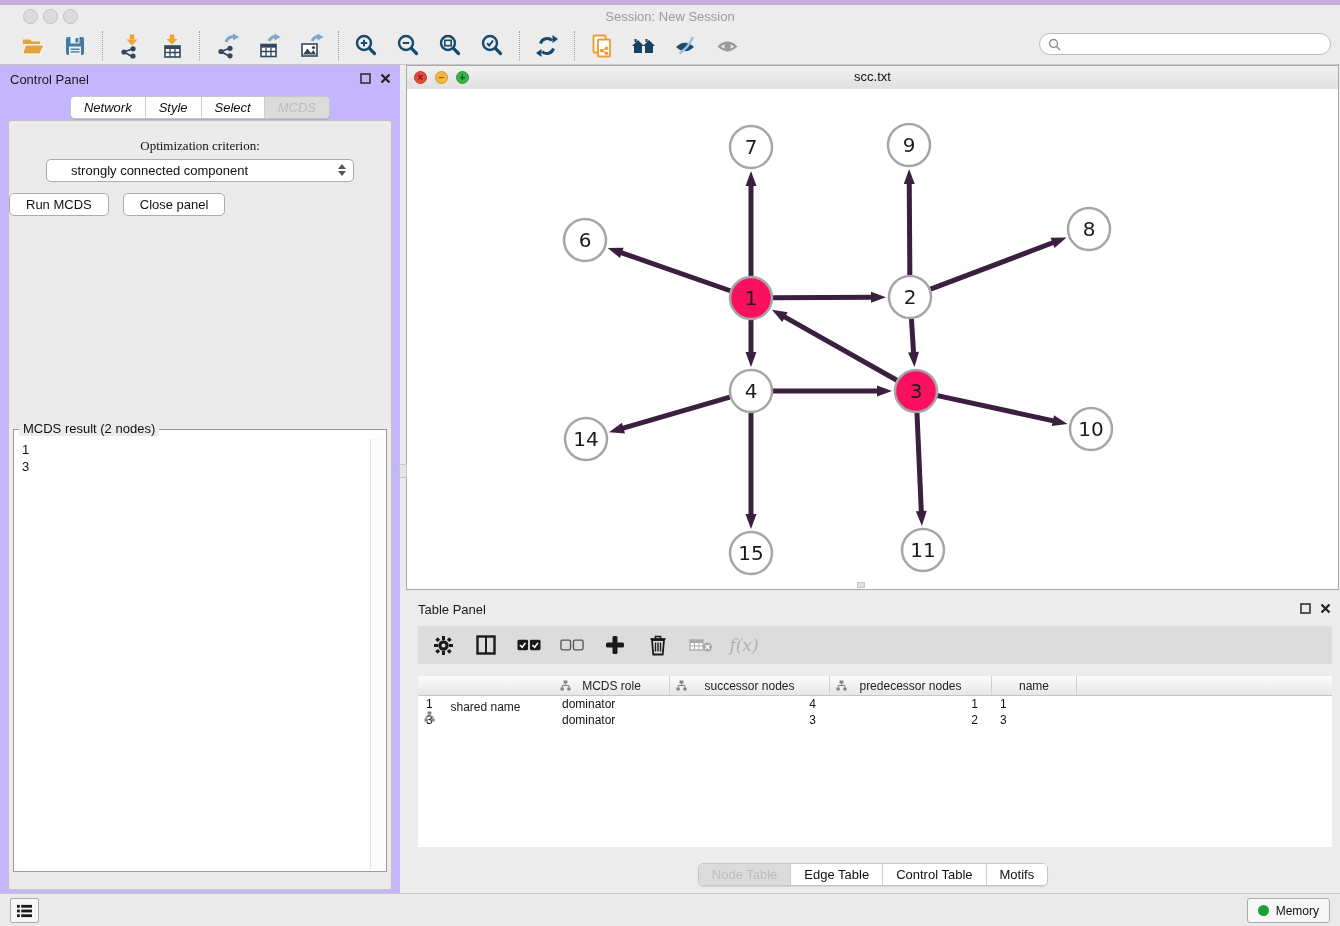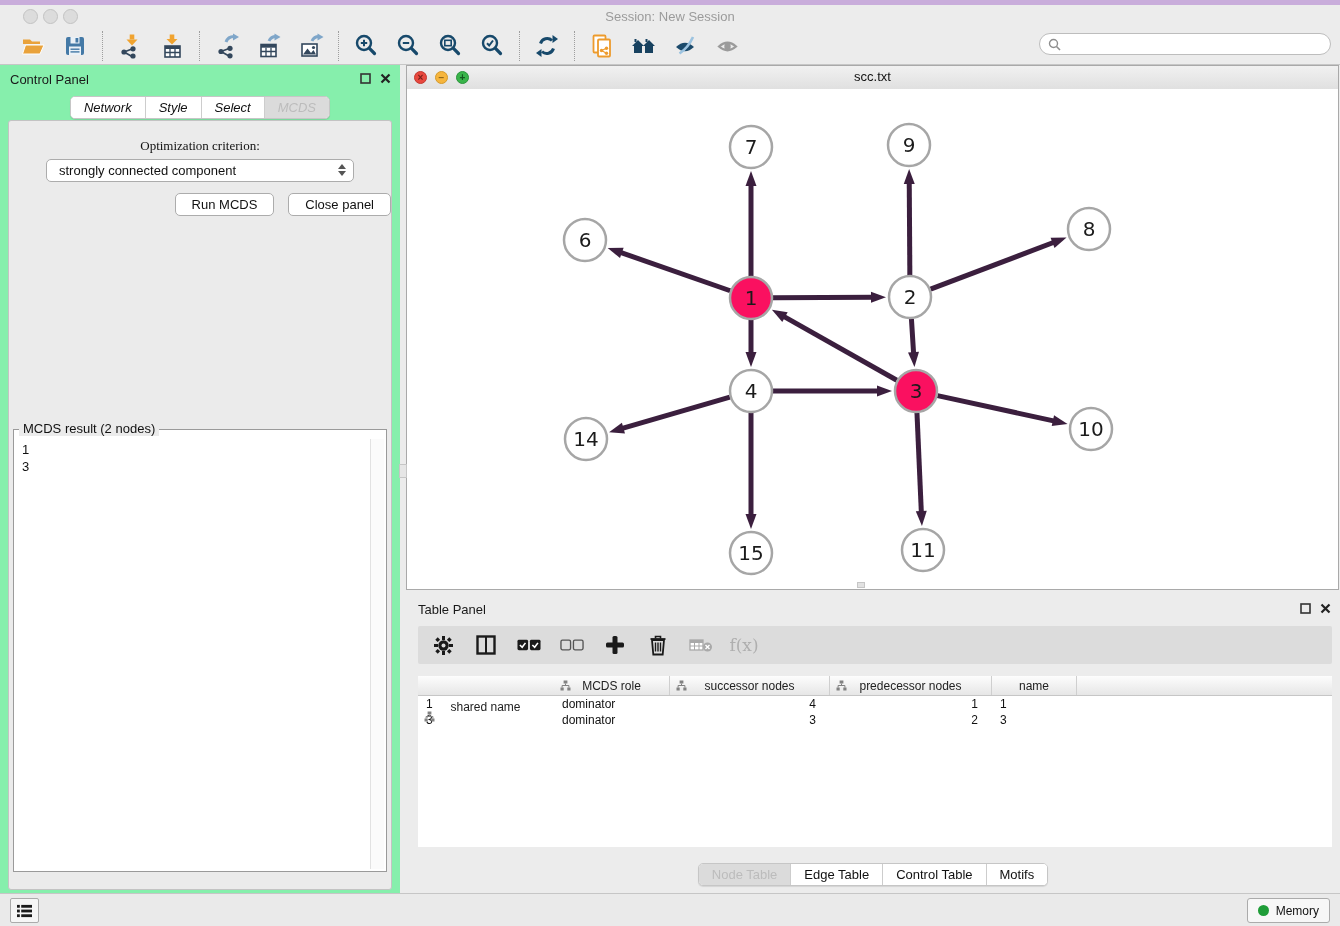--- a/index.html
+++ b/index.html
@@ -23,30 +23,30 @@
     border-radius:12px;display:flex;align-items:center;padding:0 8px;box-sizing:border-box;gap:5px;}
   .search-wrap input{border:none;outline:none;flex:1;font-size:12px;background:transparent;font-family:"Liberation Sans",sans-serif;}
   
   .panel-header-title{position:absolute;left:10px;top:7px;font-size:13px;color:#1a1a1a;}
   .panel-controls{position:absolute;right:9px;top:8px;display:flex;gap:9px;align-items:center;}
   .seg{display:inline-flex;border:1px solid #C6C6C6;border-radius:5px;overflow:hidden;background:#fff;box-shadow:0 1px 1px rgba(0,0,0,.10);}
   .seg-item{padding:3px 13px;font-size:13px;color:#111;background:#fff;border-right:1px solid #CDCDCD;white-space:nowrap;}
   .seg-item:last-child{border-right:none;}
   .seg-item.selected{background:#DBDBDB;color:#BCBCBC;text-align:right;}
   
-  .control-panel{position:absolute;left:0;top:65px;width:400px;height:828px;background:#86efac;}
+  .control-panel{position:absolute;left:0;top:65px;width:400px;height:828px;background:#c4b5fd;}
   .cp-tabs{position:absolute;left:0;top:31px;width:100%;display:flex;justify-content:center;font-style:italic;}
   .cp-box{position:absolute;left:8px;right:8px;top:55px;bottom:3px;border:1px solid #C3C3C3;border-radius:3px;background:#EBEBEB;}
   .opt-label{position:absolute;top:17px;left:0;width:100%;text-align:center;font-size:13px;font-family:Liberation Serif, serif;}
   .criterion-select{position:absolute;left:37px;right:37px;top:38px;height:23px;background:#fff;border:1px solid #ACACAC;
-    border-radius:5px;font-size:13px;display:flex;align-items:center;padding-left:12px;box-sizing:border-box;}
+    border-radius:5px;font-size:13px;display:flex;align-items:center;padding-left:24px;box-sizing:border-box;}
   .spinner{position:absolute;right:7px;top:4px;display:flex;flex-direction:column;gap:2px;}
   .spin-up{width:0;height:0;border-left:4px solid transparent;border-right:4px solid transparent;border-bottom:5px solid #555;}
   .spin-dn{width:0;height:0;border-left:4px solid transparent;border-right:4px solid transparent;border-top:5px solid #555;}
-  .cp-buttons{position:absolute;top:72px;left:0;width:100%;display:flex;justify-content:flex-end;gap:14px;}
+  .cp-buttons{position:absolute;top:72px;left:0;width:100%;display:flex;justify-content:flex-start;gap:14px;}
   .cp-btn{height:23px;padding:0 16px;background:#fff;border:1px solid #ACACAC;border-radius:5px;font-size:13px;color:#111;font-family:"Liberation Sans",sans-serif;}
   .result-box{position:absolute;left:4px;right:4px;top:308px;bottom:17px;border:1px solid #9A9A9A;background:#fff;}
   .result-title{position:absolute;top:-9px;left:5px;background:#EBEBEB;padding:0 4px;font-size:13px;color:#111;}
   .result-inner{position:absolute;left:2px;right:2px;top:9px;bottom:2px;background:#fff;overflow:hidden;}
   .result-lines{font-size:13px;line-height:17px;padding:2px 6px;white-space:pre-line;}
   .result-scroll{position:absolute;right:0;top:0;bottom:0;width:13px;background:#FBFBFB;border-left:1px solid #E2E2E2;}
   
   .network-window{position:absolute;left:406px;top:65px;width:933px;height:525px;border:1px solid #A9A9A9;box-sizing:border-box;background:#fff;}
   .net-titlebar{position:relative;height:23px;background:linear-gradient(#F1F1F1,#E0E0E0);border-bottom:1px solid #BFBFBF;}
   .traffic{position:absolute;left:7px;top:5px;display:flex;gap:8px;}
@@ -57,21 +57,21 @@
   .light.green{background:#39B44A;border:1px solid #2A943B;color:#14581F;}
   .net-title{text-align:center;line-height:22px;font-size:13px;color:#111;}
   .net-canvas{position:absolute;left:0;top:23px;right:0;bottom:0;background:#fff;}
   .canvas-handle{position:absolute;left:450px;bottom:1px;width:8px;height:6px;background:#E2E2E2;border:1px solid #C6C6C6;box-sizing:border-box;}
   .v-divider-handle{position:absolute;left:399px;top:464px;width:8px;height:14px;background:#E6E6E6;border:1px solid #C6C6C6;box-sizing:border-box;}
   
   .table-panel{position:absolute;left:406px;top:595px;width:934px;height:295px;background:#ECECEC;}
   .tp-toolbar{position:absolute;left:12px;right:8px;top:31px;height:38px;background:#DCDCDC;border-radius:2px;
     display:flex;align-items:center;gap:19px;padding-left:13px;box-sizing:border-box;}
   .tp-tbtn{background:none;border:none;padding:0;width:24px;height:24px;display:flex;align-items:center;justify-content:center;}
-  .fx-label{font-family:"DejaVu Serif",serif;font-size:17px;color:#AFAFAF;}
+  .fx-label{font-family:"DejaVu Serif",serif;font-style:italic;font-size:17px;color:#AFAFAF;}
   .tp-table{position:absolute;left:12px;right:8px;top:81px;bottom:43px;background:#fff;overflow:hidden;}
   .thead{display:flex;height:19px;background:linear-gradient(#FDFDFD,#E6E6E6);border-bottom:1px solid #C6C6C6;}
   .th{position:relative;display:flex;align-items:center;justify-content:center;font-size:12px;color:#222;
     border-right:1px solid #CFCFCF;box-sizing:border-box;flex-shrink:0;}
   .th .col-icon{position:absolute;left:6px;top:4px;}
   .th-fill{flex:1;background:linear-gradient(#FDFDFD,#E6E6E6);}
   .trow{display:flex;height:16px;line-height:16px;font-size:12px;color:#111;}
   .td{box-sizing:border-box;flex-shrink:0;padding:0 14px 0 8px;overflow:hidden;white-space:nowrap;}
   .tp-tabs{position:absolute;left:0;right:0;top:268px;display:flex;justify-content:center;}
   

